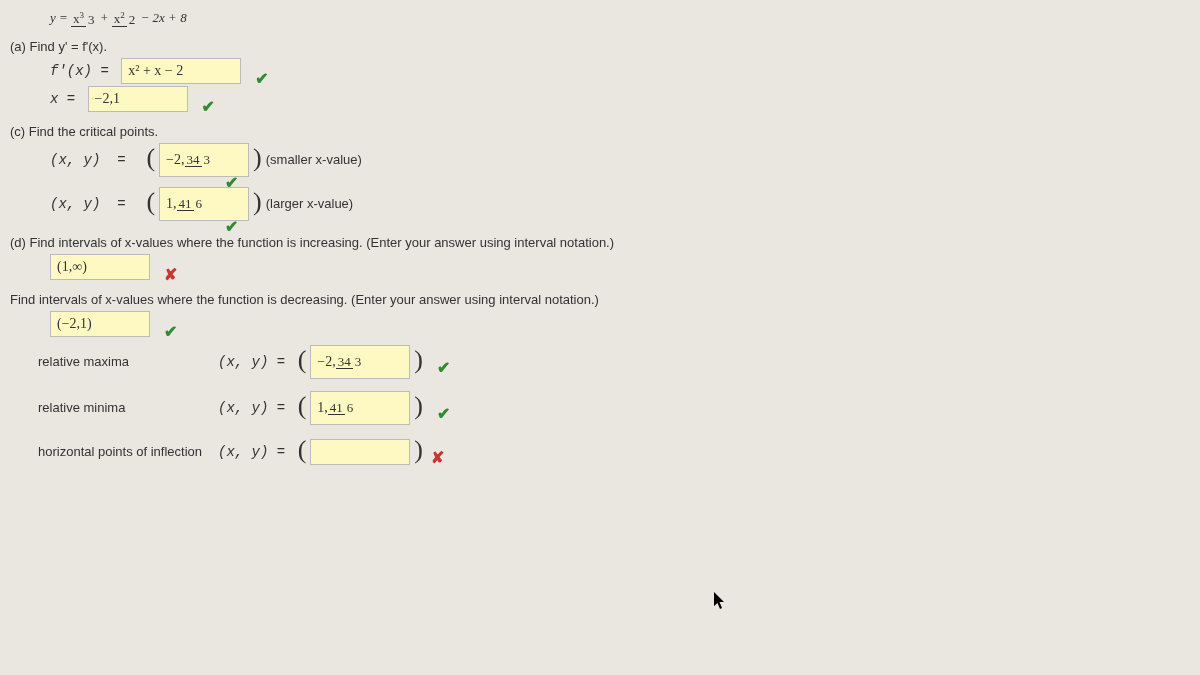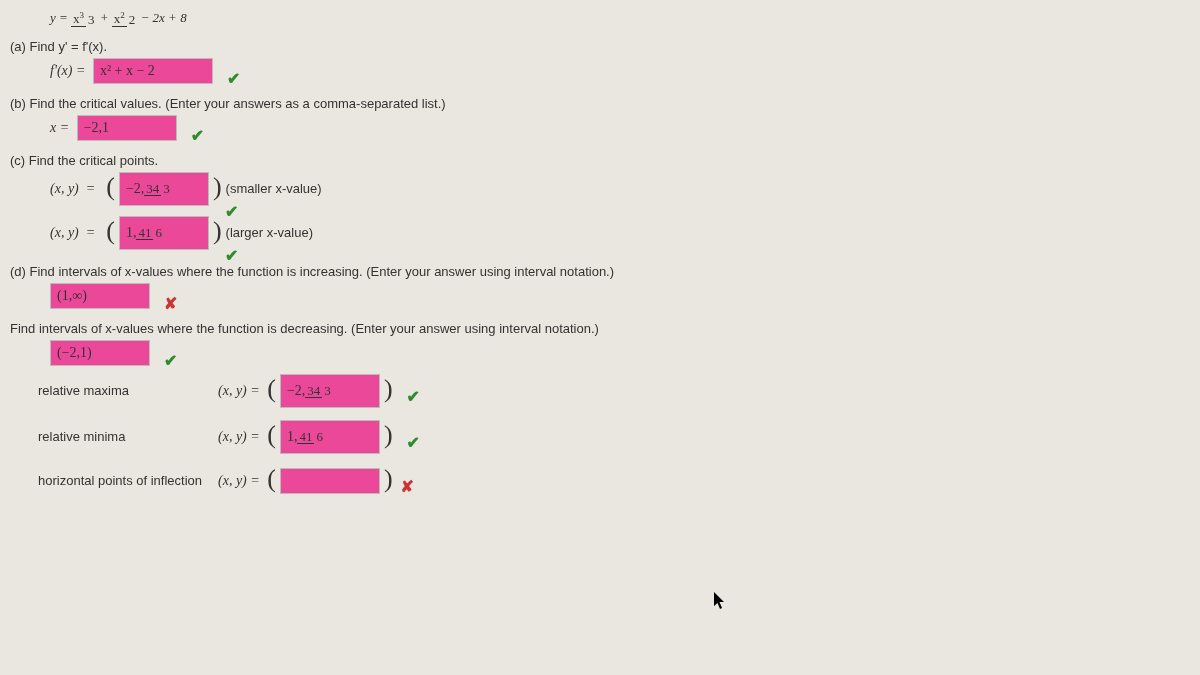--- a/index.html
+++ b/index.html
@@ -15,26 +15,26 @@
     overflow: hidden;
     position: relative;
   }
   .paper {
     background: #eae6e0;
     margin: 0;
     padding: 6px 10px 10px 10px;
     min-height: 675px;
   }
   .header-text { color: #555; font-size: 13px; }
-  .math { font-family: Liberation Serif, serif; font-style: italic; font-size: 14px; margin: 4px 0 4px 40px; white-space: pre; }
+  .math { font-family: Liberation Mono, monospace; font-style: italic; font-size: 14px; margin: 4px 0 4px 40px; white-space: pre; }
   .label { font-family: Arial, sans-serif; font-style: normal; font-size: 13px; }
   .row { display: flex; align-items: center; gap: 4px; margin: 2px 0; }
   .input {
     display: inline-block;
-    background: #ec4899;
+    background: #fef9c3;
     border: 1px solid #bbb;
     min-width: 100px;
     height: 26px;
     padding: 3px 6px;
     font-family: "Times New Roman", serif;
     font-style: normal;
     font-size: 14px;
     text-align: left;
     line-height: 18px;
   }
@@ -88,21 +88,20 @@
         </span> − 2x + 8</span>
 </div>
 
 <div class="section-label label">(a) Find y' = f'(x).</div>
 <div class="row indent">
   <span class="math" style="margin:0;">f'(x) = </span>
   <span class="input input-wide">x² + x − 2</span>
   <span class="check" style="margin-left:10px; position:relative; top:8px;">✔</span>
 </div>
 
-<div class="section-label label">(b) Find the critical values. (Enter your answers as a comma-separated list.)</div>
 <div class="row indent">
   <span class="math" style="margin:0;">x = </span>
   <span class="input">−2,1</span>
   <span class="check" style="margin-left:10px; position:relative; top:8px;">✔</span>
 </div>
 
 <div class="section-label label">(c) Find the critical points.</div>
 <div class="row indent" style="margin-top:4px;">
   <span class="math" style="margin:0;">(x, y)  =  </span>
   <span class="paren">(</span>

